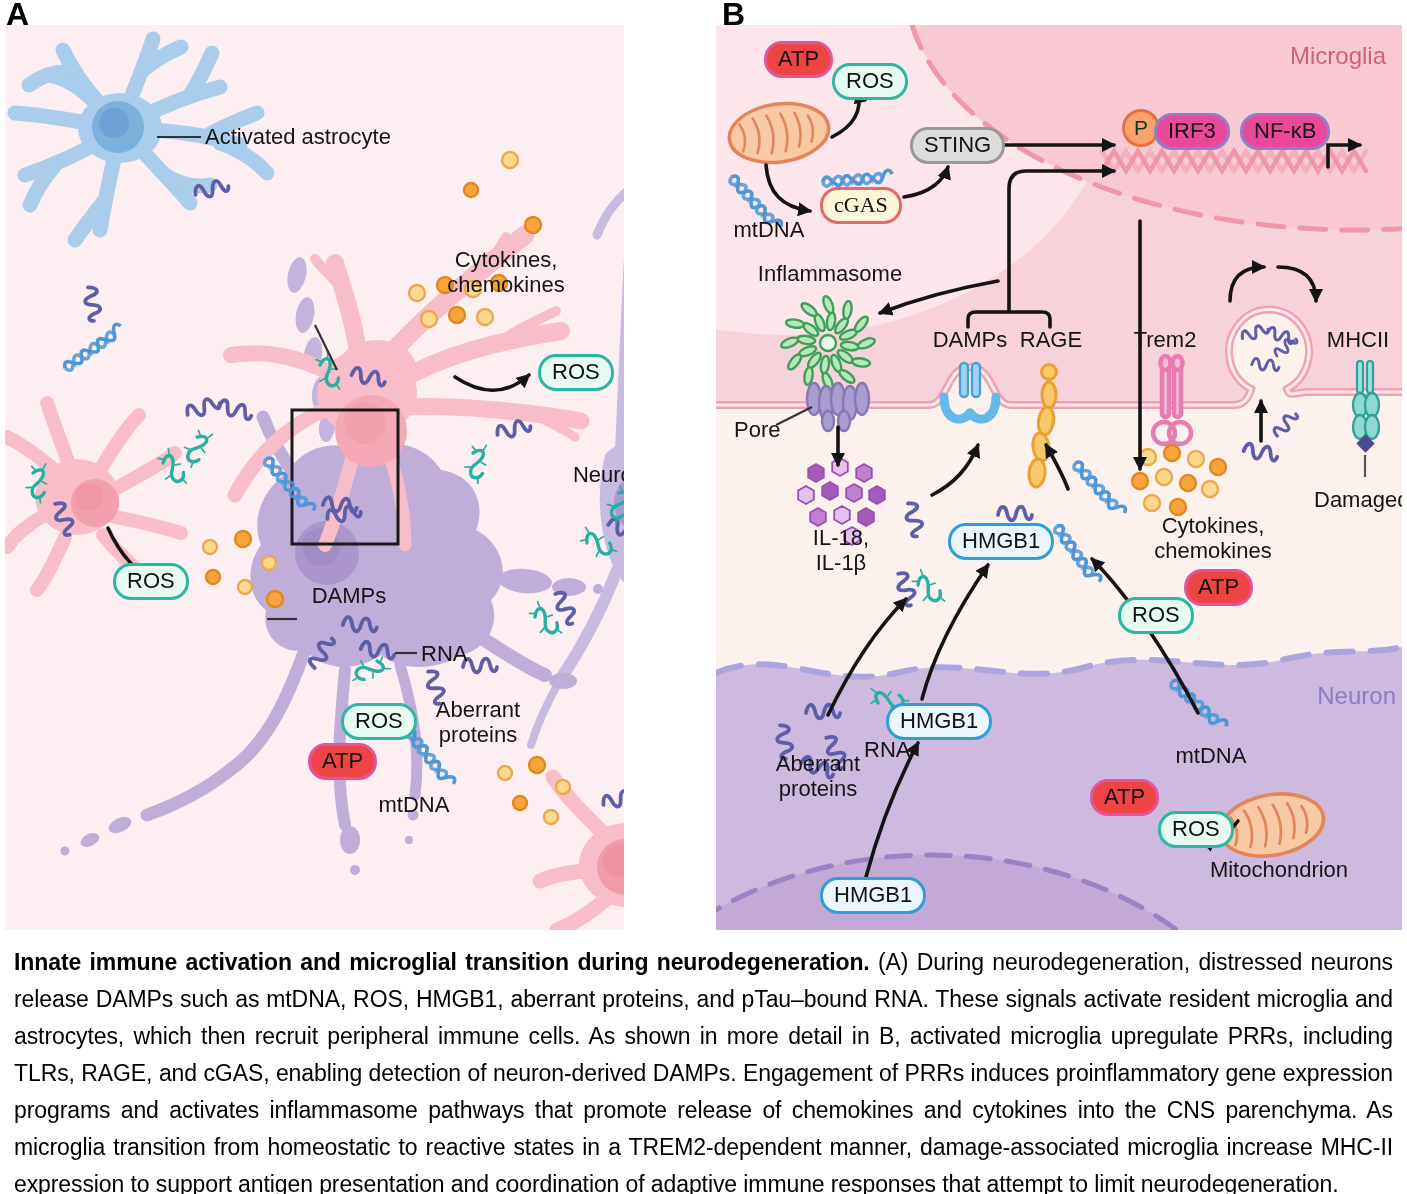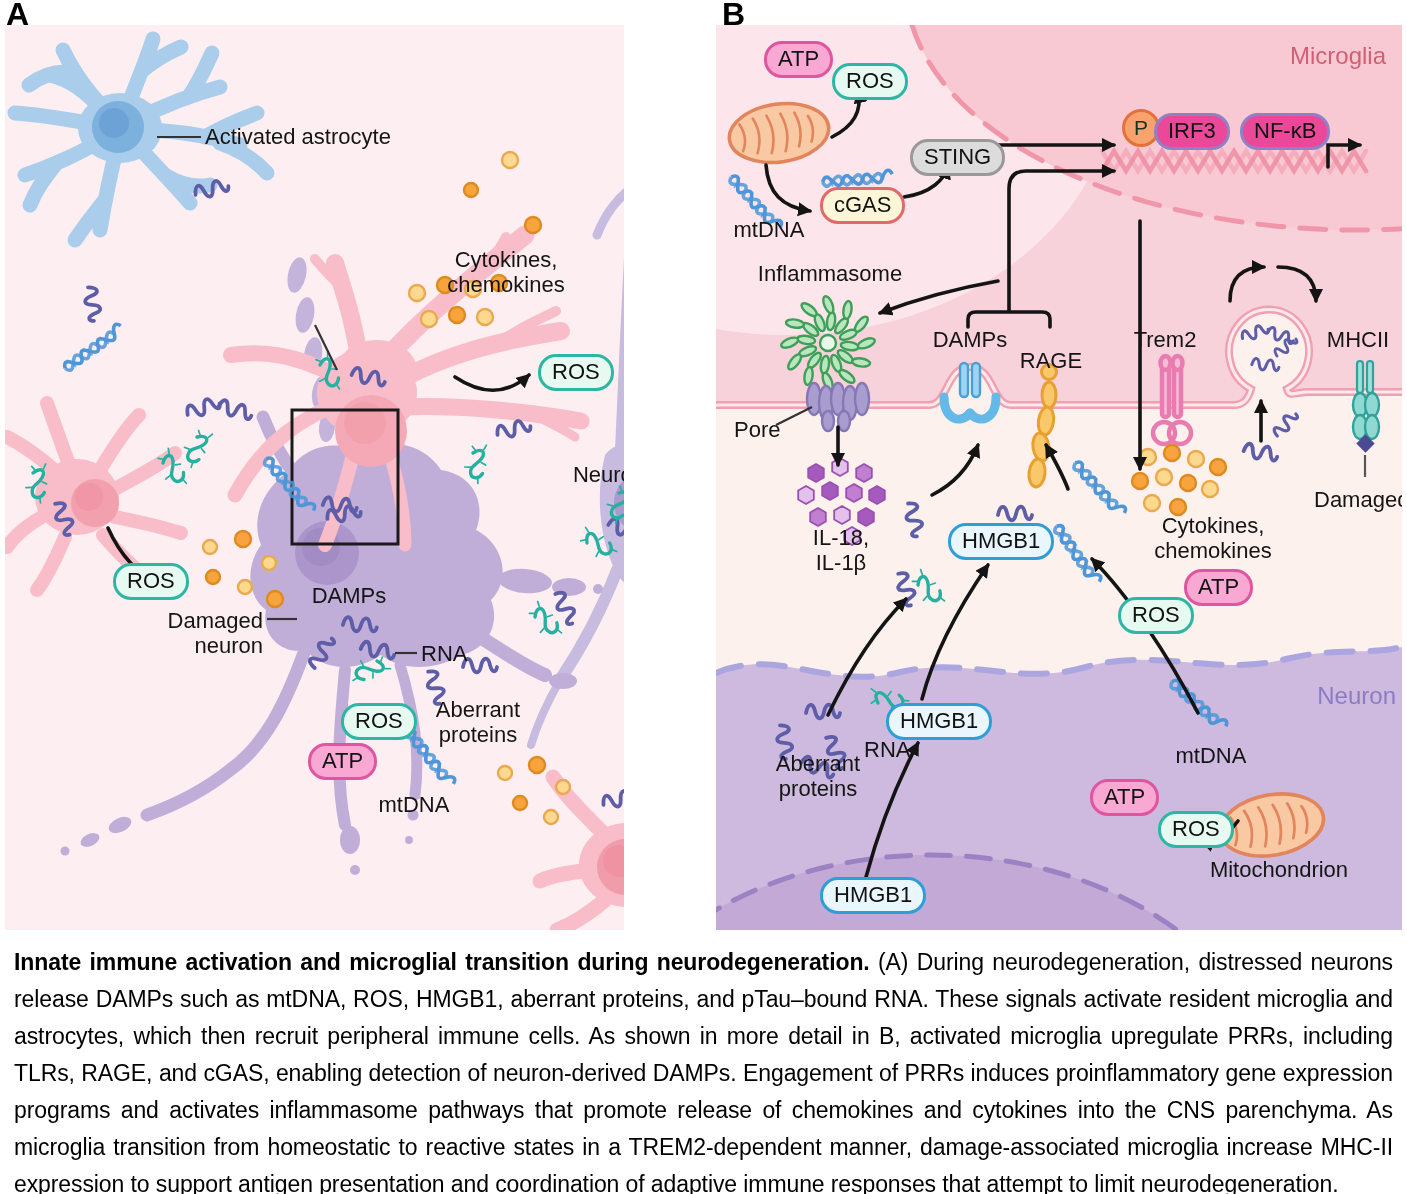--- a/index.html
+++ b/index.html
@@ -10,23 +10,23 @@
   #panelA{left:5px;width:619px;background:#fdeef2;}
   #panelB{left:716px;width:686px;background:#fdf1ee;}
   .panel svg{position:absolute;left:0;top:0;}
   .lbl{position:absolute;font-size:22px;line-height:25px;color:#141414;text-align:center;}
   .lbl span{display:block;}
   .lbl.left{text-align:left;}
   .lbl.right{text-align:right;}
   .pill{position:absolute;font-size:22px;line-height:26px;padding:2px 11px 3px;border-radius:18px;
         border:3px solid #888;background:#fff;color:#111;white-space:nowrap;}
   .pill-ros{border-color:#2eb6a5;background:#e7faf1;}
-  .pill-atp{border-color:#e0559f;background:#f9a8d4;}
+  .pill-atp{border-color:#e0559f;background:#ef4444;}
   .pill-sting{border-color:#999999;background:#dcdcdc;}
-  .pill-cgas{border-color:#e06a6a;background:#fbf6d7;}
+  .pill-cgas{border-color:#e06a6a;background:#fbf6d7;font-family:Liberation Serif, serif;}
   .pill-irf{border-color:#8f81c7;background:#ec4899;}
   .pill-hmgb1{border-color:#2f9ed6;background:#eaf6fd;}
   .pcircle{position:absolute;width:32px;height:32px;border-radius:50%;background:#f9a26d;
            border:3px solid #e4713c;font-size:21px;text-align:center;line-height:31px;color:#132;}
   .microglia-lbl{color:#d06074;}
   .neuron-lbl-b{color:#8b7cc5;}
   #caption{position:absolute;left:14px;top:944px;width:1379px;font-size:23px;line-height:37px;
            color:#000;text-align:justify;letter-spacing:-0.1px;}
   
   .sq{stroke:#5d5da8;fill:none;}
@@ -255,21 +255,20 @@
     </svg>
 
     <div class="lbl left" style="left:200px;top:99px;">Activated astrocyte</div>
     <div class="lbl" style="left:428px;top:222px;width:146px;">
       <span>Cytokines,</span>
       <span>chemokines</span>
     </div>
     <div class="pill pill-ros" style="left:533px;top:329px;">ROS</div>
     <div class="lbl" style="left:562px;top:437px;width:84px;">Neuron</div>
     <div class="lbl" style="left:302px;top:558px;width:84px;">DAMPs</div>
-    <div class="lbl right" style="left:92px;top:583px;width:166px;">Damaged neuron</div>
     <div class="lbl left" style="left:416px;top:616px;">RNA</div>
     <div class="pill pill-ros" style="left:336px;top:678px;">ROS</div>
     <div class="pill pill-atp" style="left:303px;top:718px;">ATP</div>
     <div class="lbl" style="left:368px;top:767px;width:82px;">mtDNA</div>
     <div class="lbl" style="left:412px;top:672px;width:122px;">
       <span>Aberrant</span>
       <span>proteins</span>
     </div>
     <div class="pill pill-ros" style="left:108px;top:538px;">ROS</div>
   </div>
@@ -459,28 +458,28 @@
 
       <path class="ar" d="M612,142 V120 H644" marker-end="url(#ahB)"></path>
 
       <line class="ld" x1="60" y1="400" x2="96" y2="382"></line>
     </svg>
 
     <div class="lbl right microglia-lbl" style="left:520px;top:18px;width:150px;font-size:24px;">Microglia</div>
     <div class="pill pill-atp" style="left:48px;top:16px;">ATP</div>
     <div class="pill pill-ros" style="left:116px;top:38px;">ROS</div>
     <div class="lbl" style="left:10px;top:192px;width:86px;">mtDNA</div>
-    <div class="pill pill-sting" style="left:194px;top:114px;">STING</div>
+    <div class="pill pill-sting" style="left:194px;top:102px;">STING</div>
     <div class="pcircle" style="left:406px;top:84px;">P</div>
     <div class="pill pill-irf" style="left:438px;top:88px;">IRF3</div>
     <div class="pill pill-irf" style="left:524px;top:88px;">NF-κB</div>
     <div class="pill pill-cgas" style="left:104px;top:162px;">cGAS</div>
     <div class="lbl" style="left:38px;top:236px;width:152px;">Inflammasome</div>
     <div class="lbl" style="left:216px;top:302px;width:76px;">DAMPs</div>
-    <div class="lbl" style="left:294px;top:302px;width:82px;margin-top:21px;">RAGE</div>
+    <div class="lbl" style="left:294px;top:302px;width:82px;">RAGE</div>
     <div class="lbl" style="left:408px;top:302px;width:82px;">Trem2</div>
     <div class="lbl" style="left:600px;top:302px;width:84px;">MHCII</div>
     <div class="lbl left" style="left:18px;top:392px;">Pore</div>
     <div class="lbl" style="left:60px;top:500px;width:130px;text-align:center;">
       <span>IL-18,</span>
       <span>IL-1β</span>
     </div>
     <div class="pill pill-hmgb1" style="left:232px;top:498px;">HMGB1</div>
     <div class="lbl" style="left:424px;top:488px;width:146px;">
       <span>Cytokines,</span>

